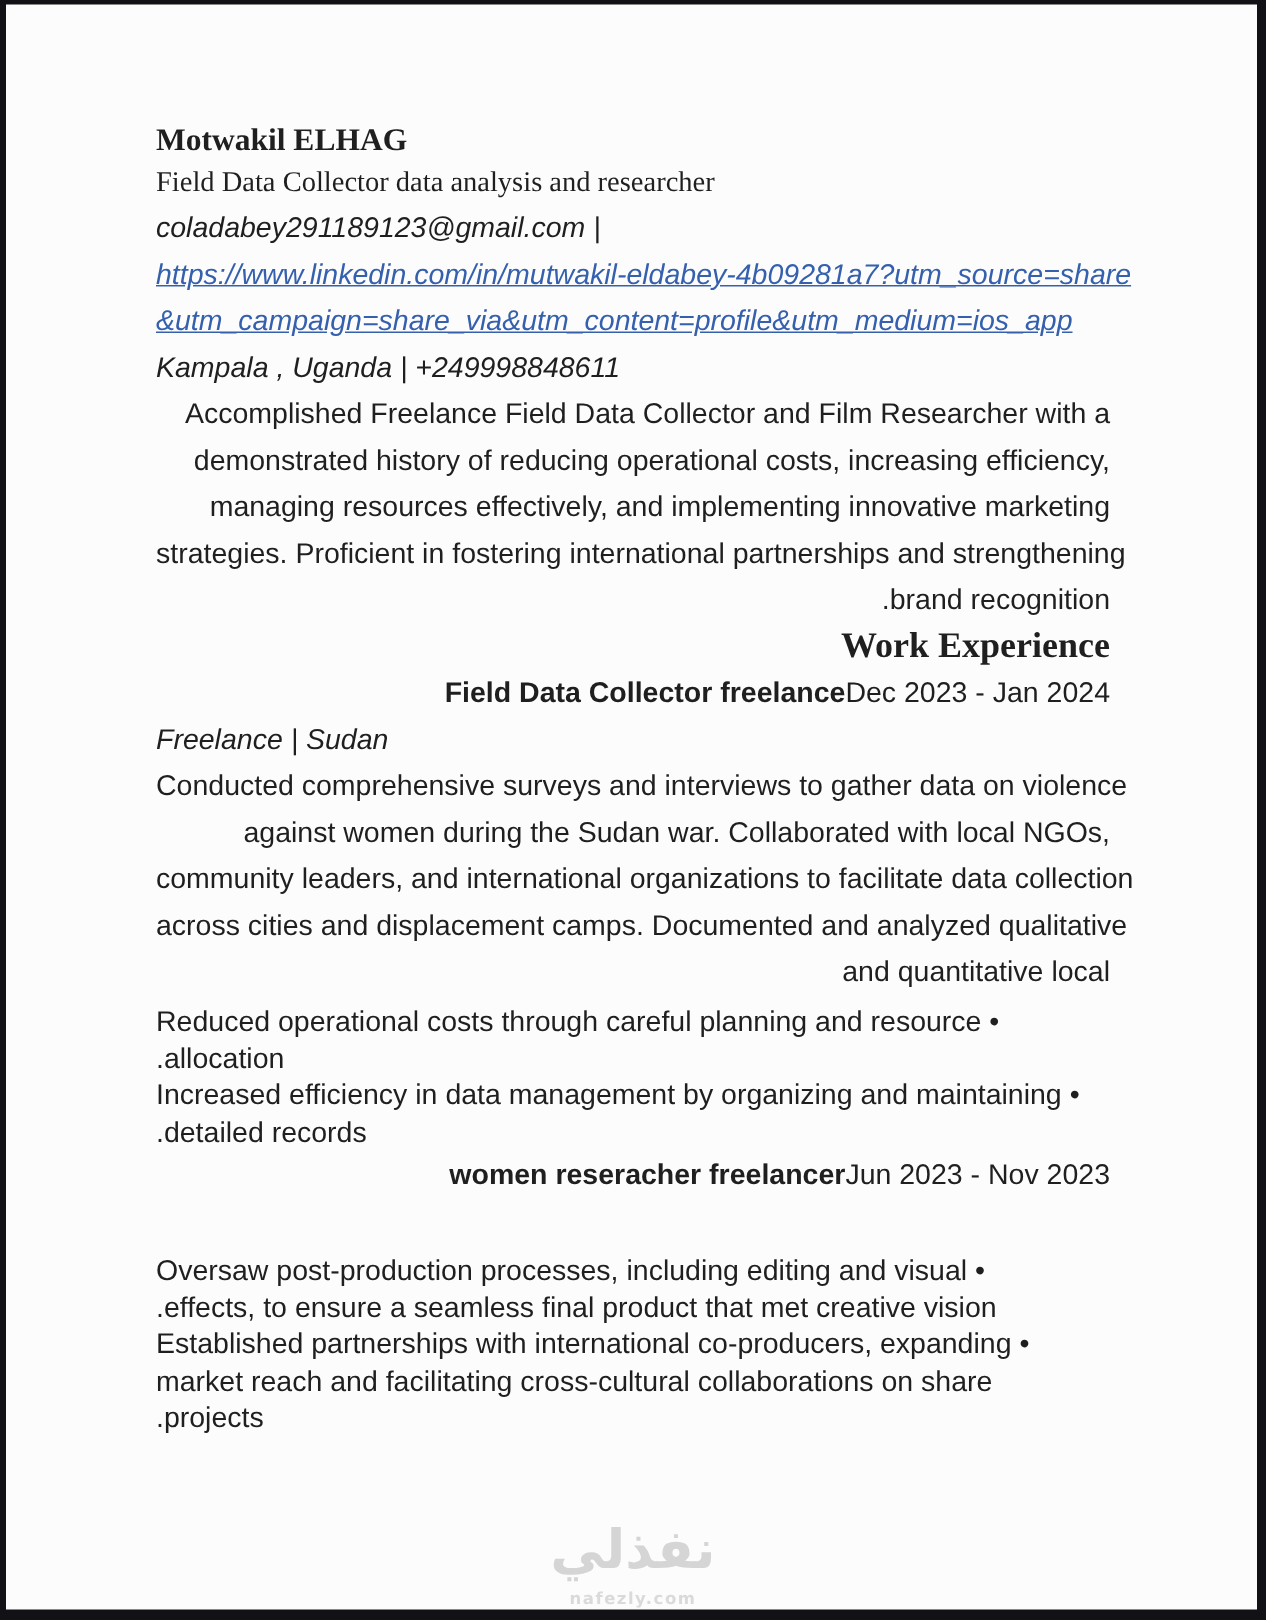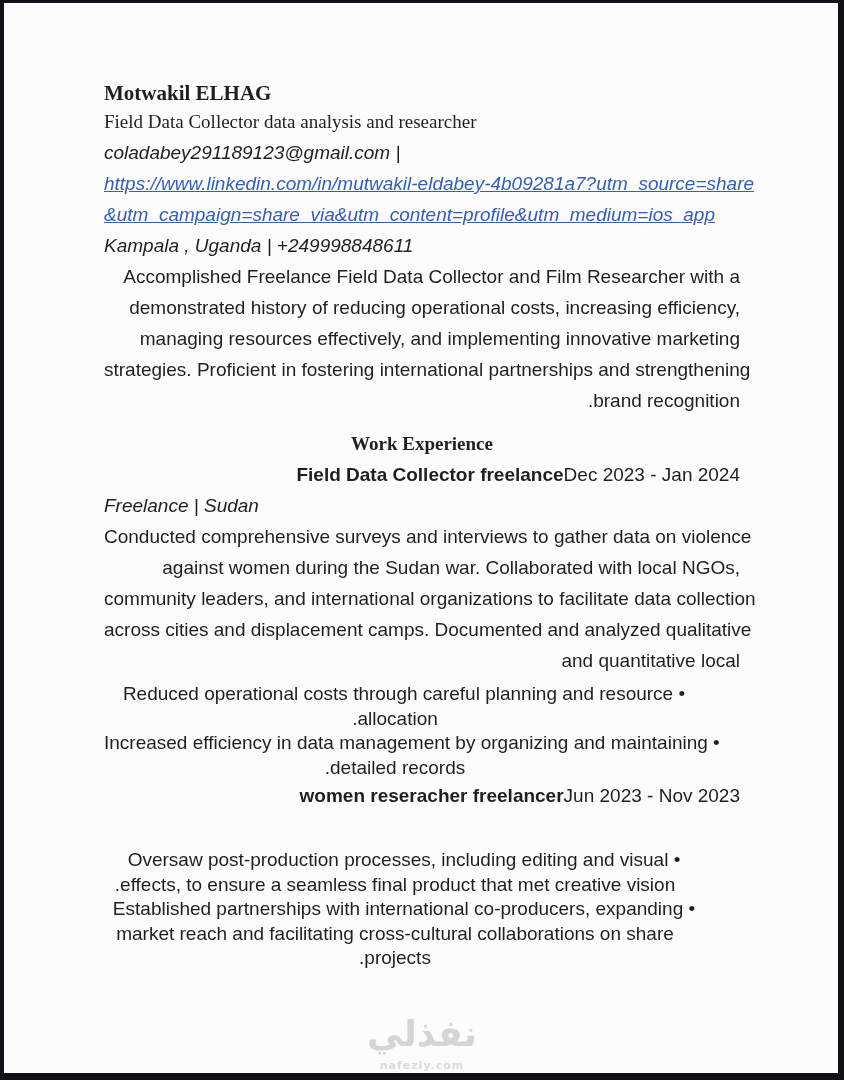--- a/index.html
+++ b/index.html
@@ -40,29 +40,28 @@
   .italic{font-style:italic;}
   .link-line{
     color:#3560ae;
     font-style:italic;
     text-decoration:underline;
     text-decoration-color:#3560ae;
   }
   .right{text-align:right;}
   .section-heading{
     font-family:"Liberation Serif", serif;
-    font-weight:bold;font-size:19px;
-    text-align:center;
-    margin-top:12px;
+    font-weight:bold;font-size:24px;
+    text-align:right;
   }
   .job-header{text-align:right;}
   .job-title{font-weight:bold;}
   .job-meta{font-style:italic;}
   .bullet-group{margin-top:6px;}
-  .b-line{line-height:24.5px;text-align:center;white-space:nowrap;}
+  .b-line{line-height:24.5px;text-align:left;white-space:nowrap;}
   .b-first{padding-right:36px;}
   .b-cont{padding-right:54px;}
   .spacer-line{height:31px;}
   .wm-arabic{
     position:absolute;top:1014px;left:0;right:0;
     font-family:"DejaVu Sans", sans-serif;
     font-weight:bold;font-size:36px;line-height:40px;
     color:#d5d5d5;text-align:center;
   }
   .wm-domain{

